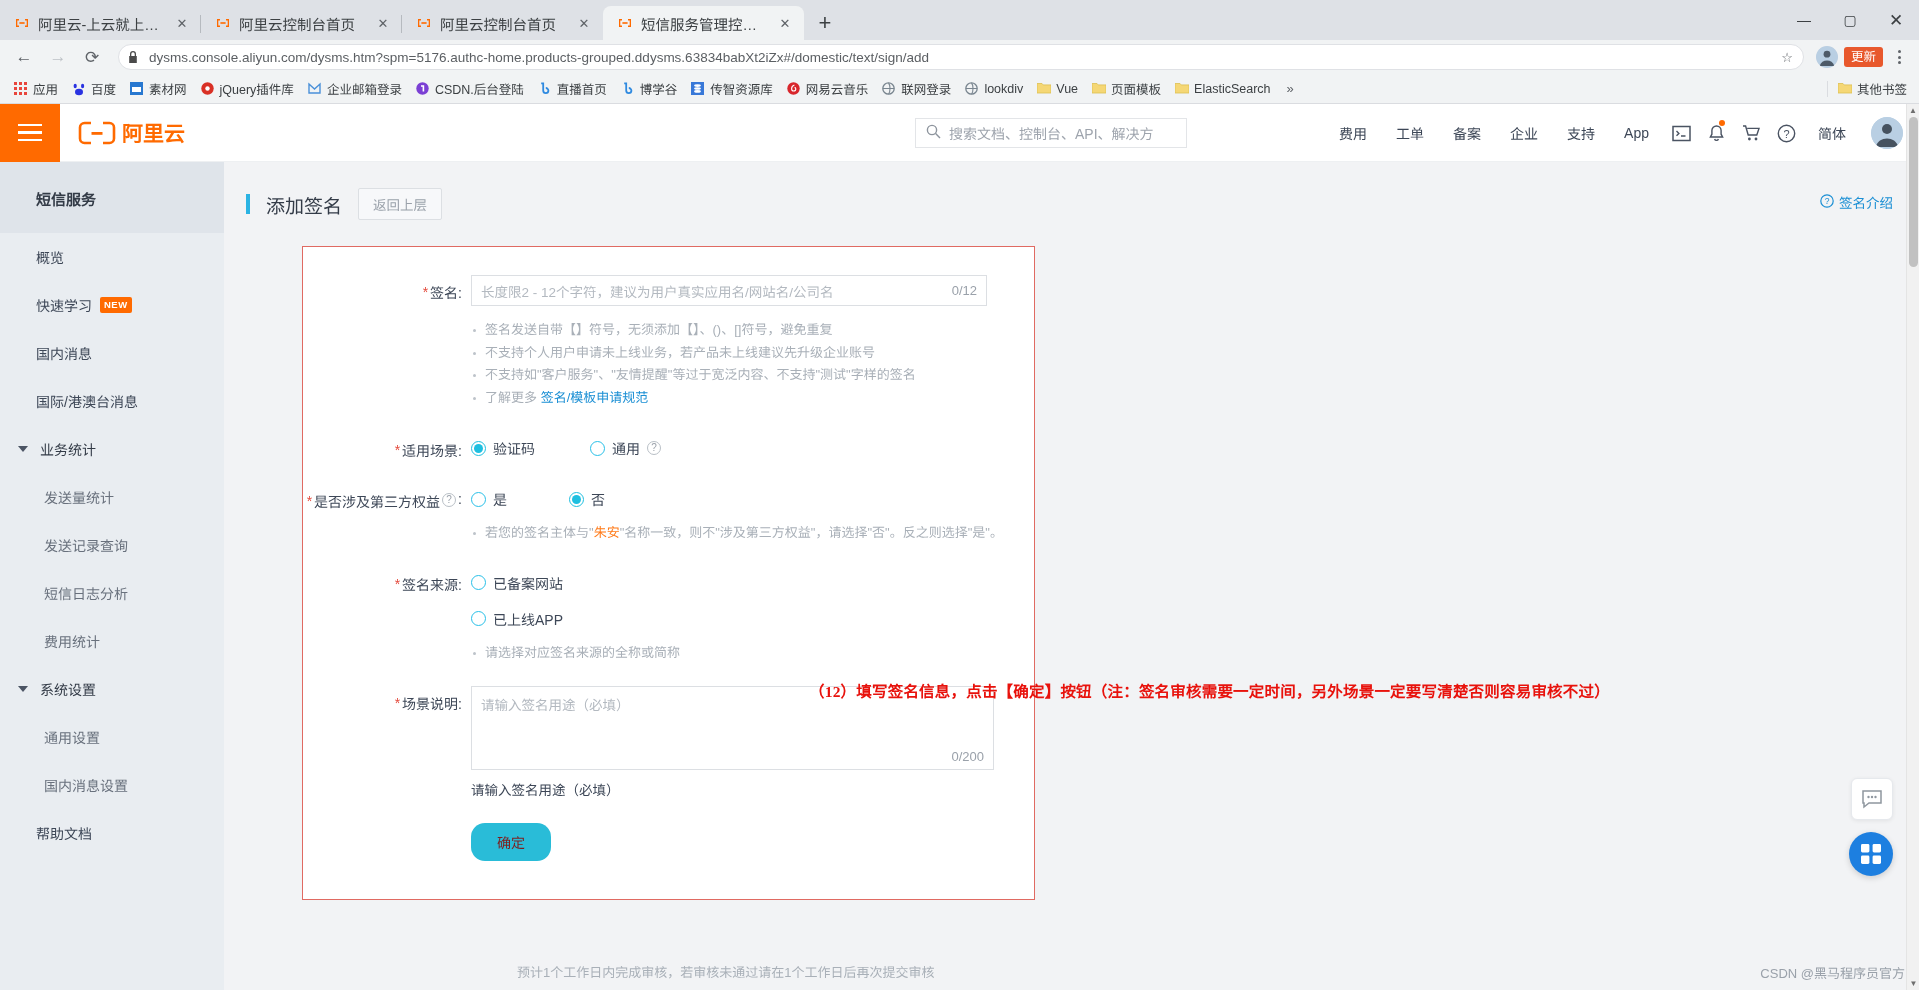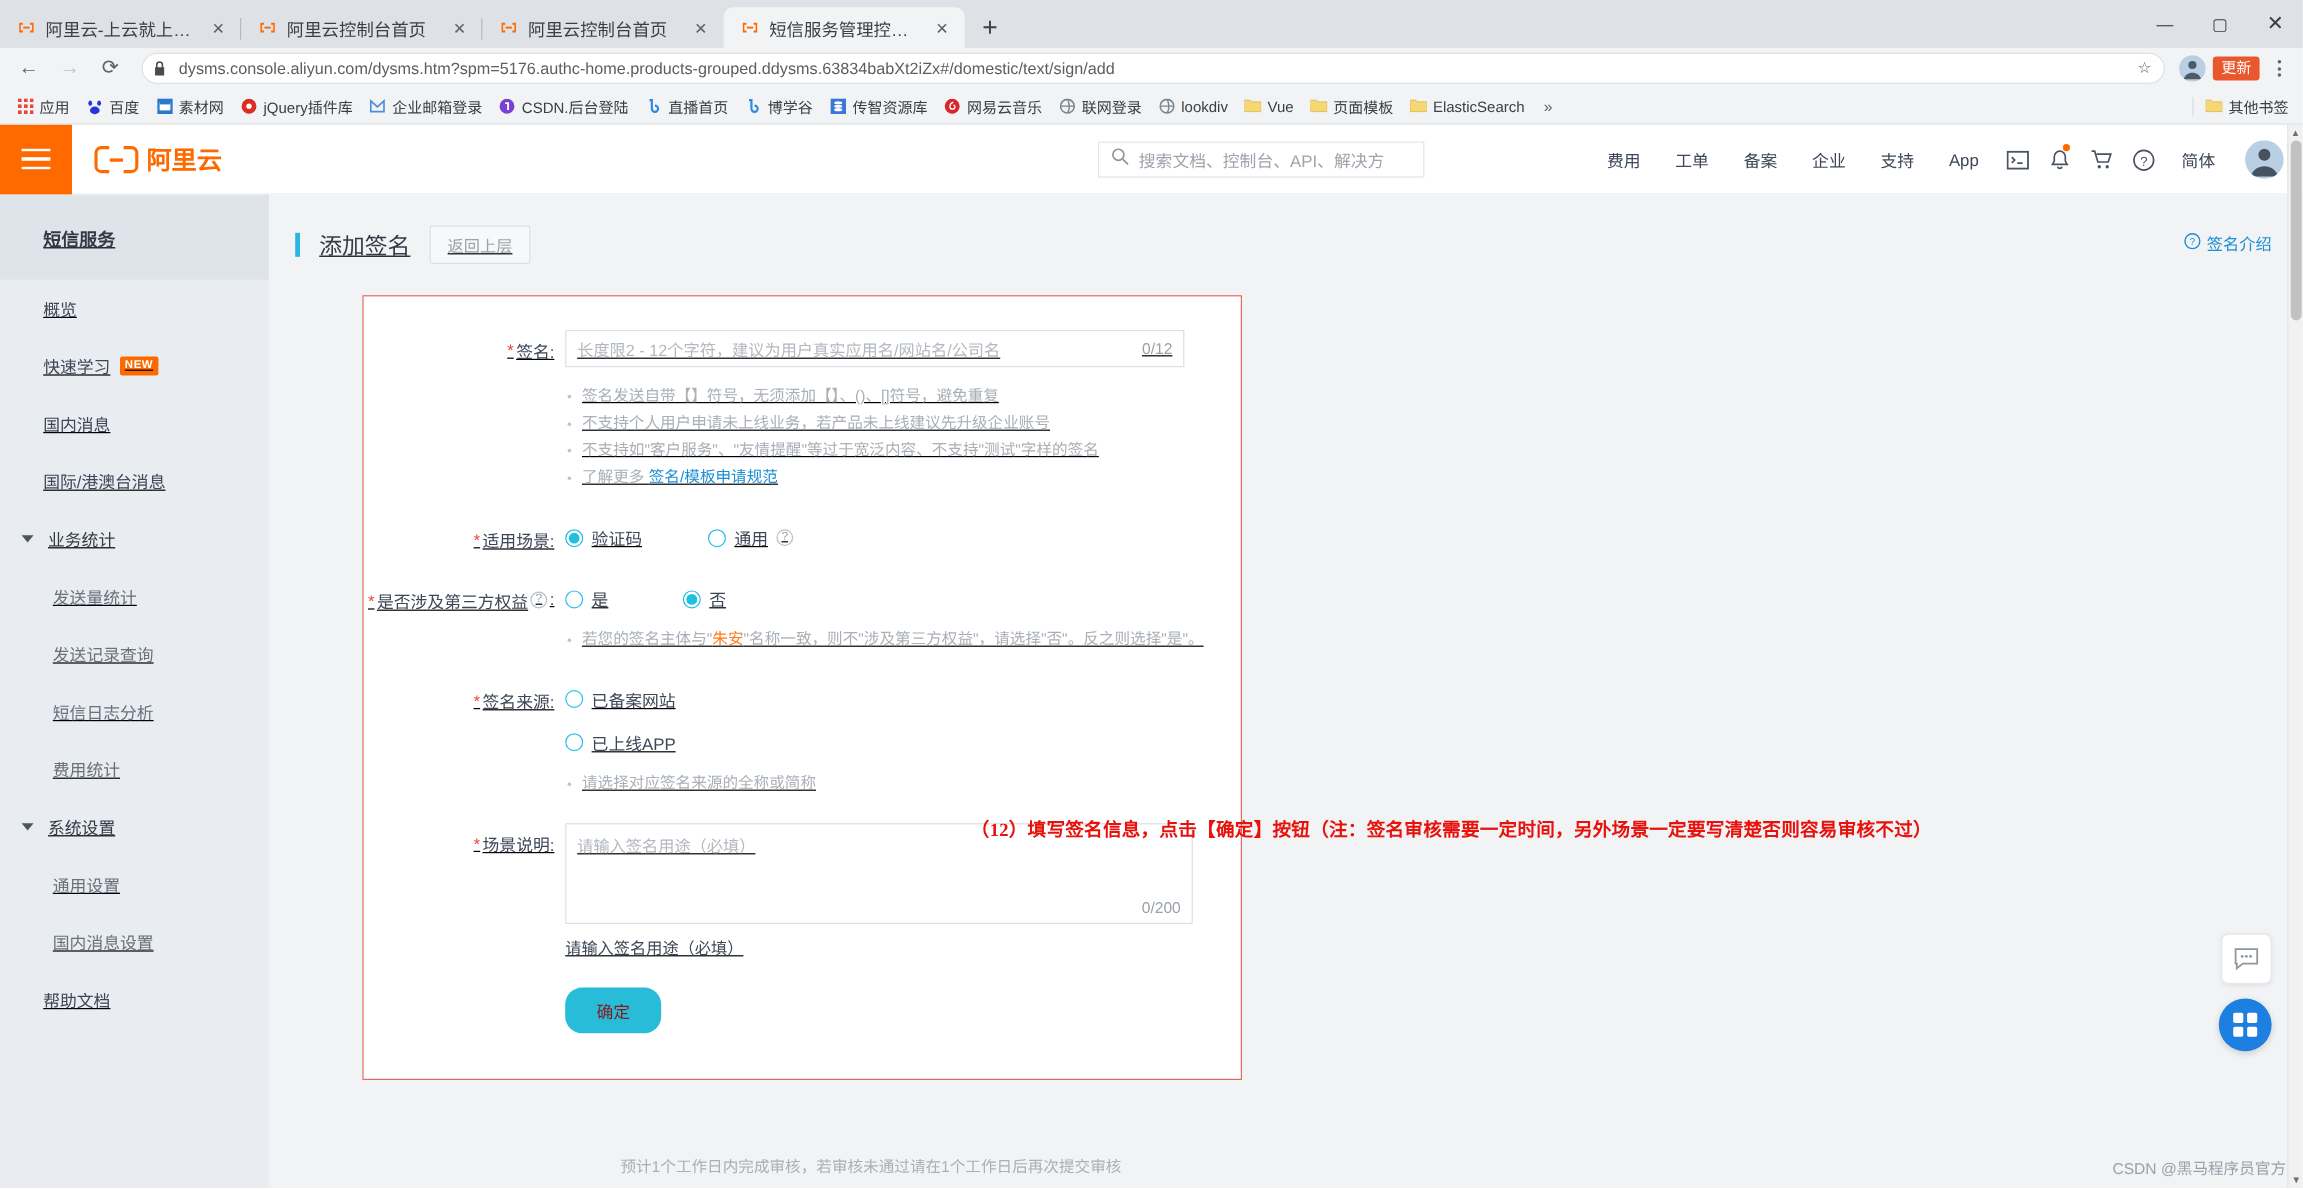--- a/index.html
+++ b/index.html
@@ -78,21 +78,21 @@
   }
   .update-badge {
     background:#e8582c; color:#fff; font-size:12.5px; border-radius:3px;
     padding:2px 7px; line-height:1.3; white-space:nowrap;
   }
   .kebab { width:20px; display:flex; flex-direction:column; align-items:center; gap:2.5px; }
   .kebab i { width:3px; height:3px; border-radius:50%; background:#5f6368; display:block; }
 
   .bookmarks {
     height:30px; background:#f1f3f4; display:flex; align-items:center;
-    padding:0 8px; gap:2px; border-bottom:1px solid #dadce0; position:relative;text-align:center;
+    padding:0 8px; gap:2px; border-bottom:1px solid #dadce0; position:relative;
   }
   .bm {
     display:flex; align-items:center; gap:5px; padding:3px 6px; border-radius:4px;
     font-size:12.5px; color:#3c4043; white-space:nowrap; height:24px;
   }
   .bm .bmicon { width:14px; height:14px; flex:0 0 14px; display:block; }
   .bm-chevron { color:#5f6368; font-size:13px; padding:0 8px; }
   .bm-divider { width:1px; height:16px; background:#dadce0; margin:0 4px; }
   .bm-right { position:absolute; right:6px; display:flex; align-items:center; }
 
@@ -128,21 +128,21 @@
   }
   .hdr-ico .dot {
     position:absolute; top:16px; right:8px; width:6px; height:6px; border-radius:50%;
     background:#ff6a00;
   }
   .hdr-avatar {
     width:32px; height:32px; border-radius:50%; background:#bcd3e6; margin-left:10px;
     overflow:hidden; position:relative; flex:0 0 32px;
   }
 
-  .body-wrap { display:flex; height:828px;text-decoration:underline; }
+  .body-wrap { display:flex; height:828px; }
 
   .sidebar {
     width:224px; flex:0 0 224px; background:#e9edf1; padding-bottom:20px;
   }
   .side-title {
     padding:26px 0 24px 36px; font-size:15px; color:#333b47; font-weight:bold;
     background:#dfe4ea;
   }
   .side-item {
     padding:14px 0 14px 36px; font-size:14px; color:#3d4757; white-space:nowrap;

